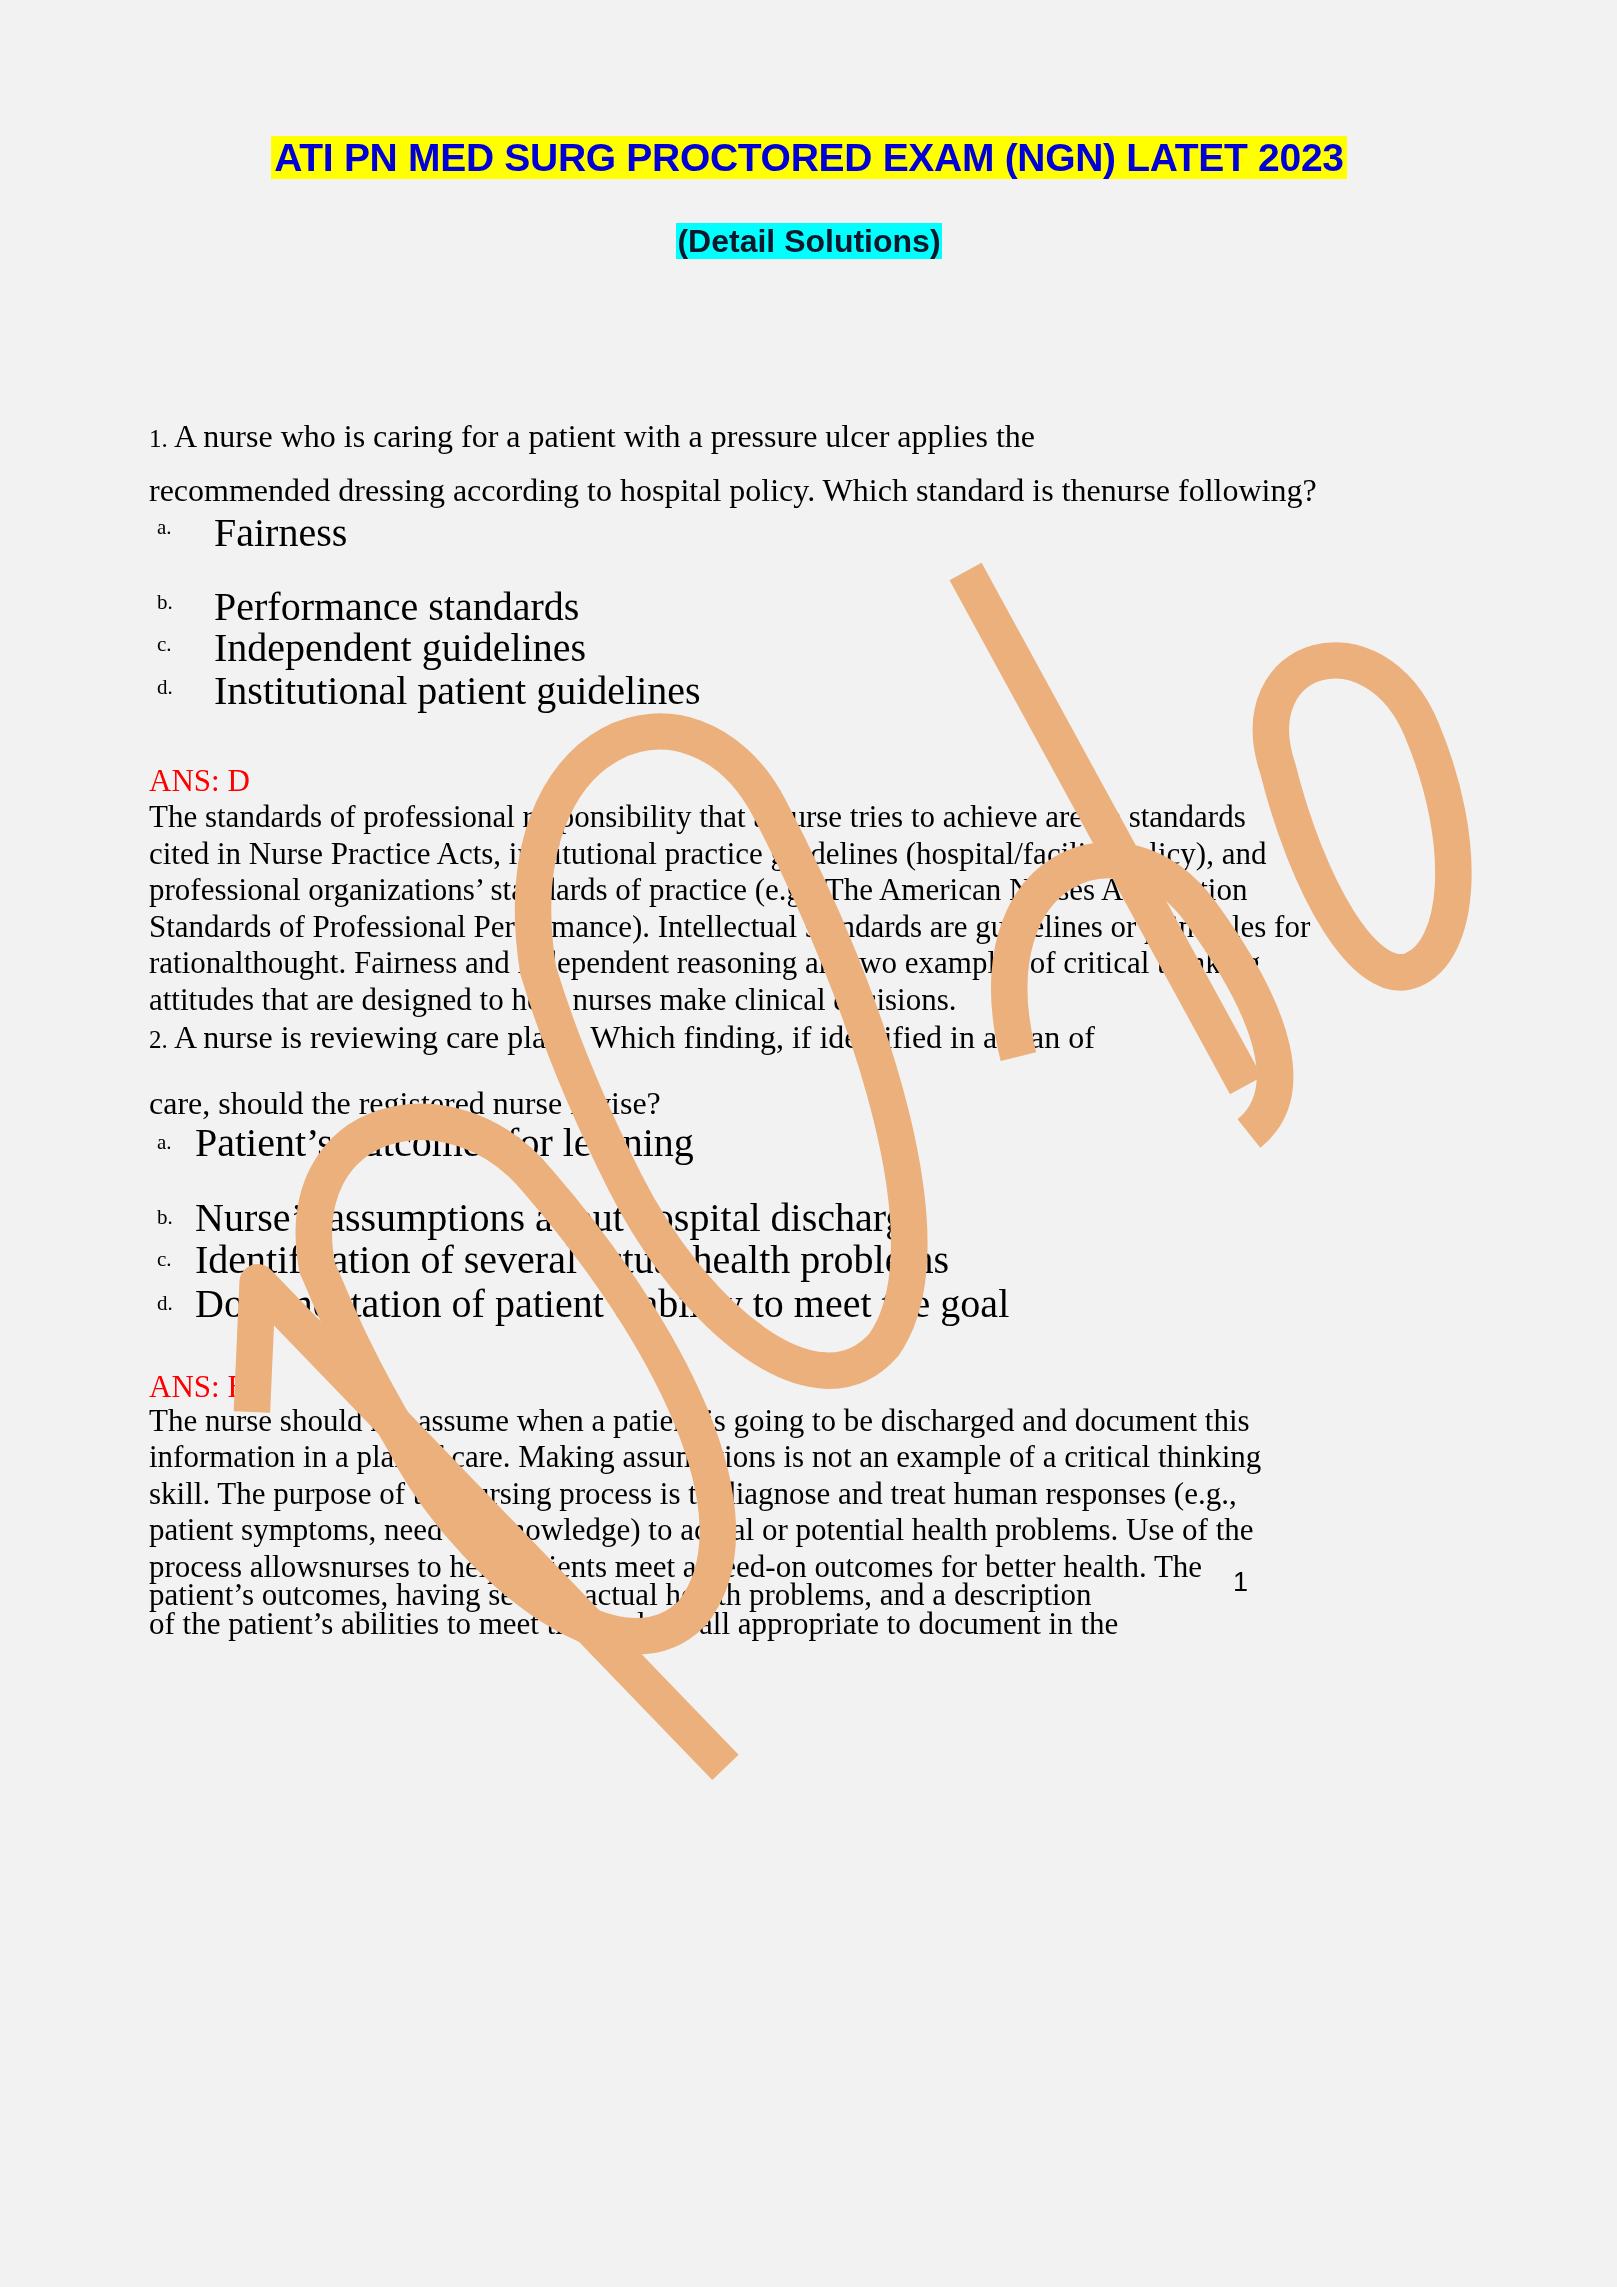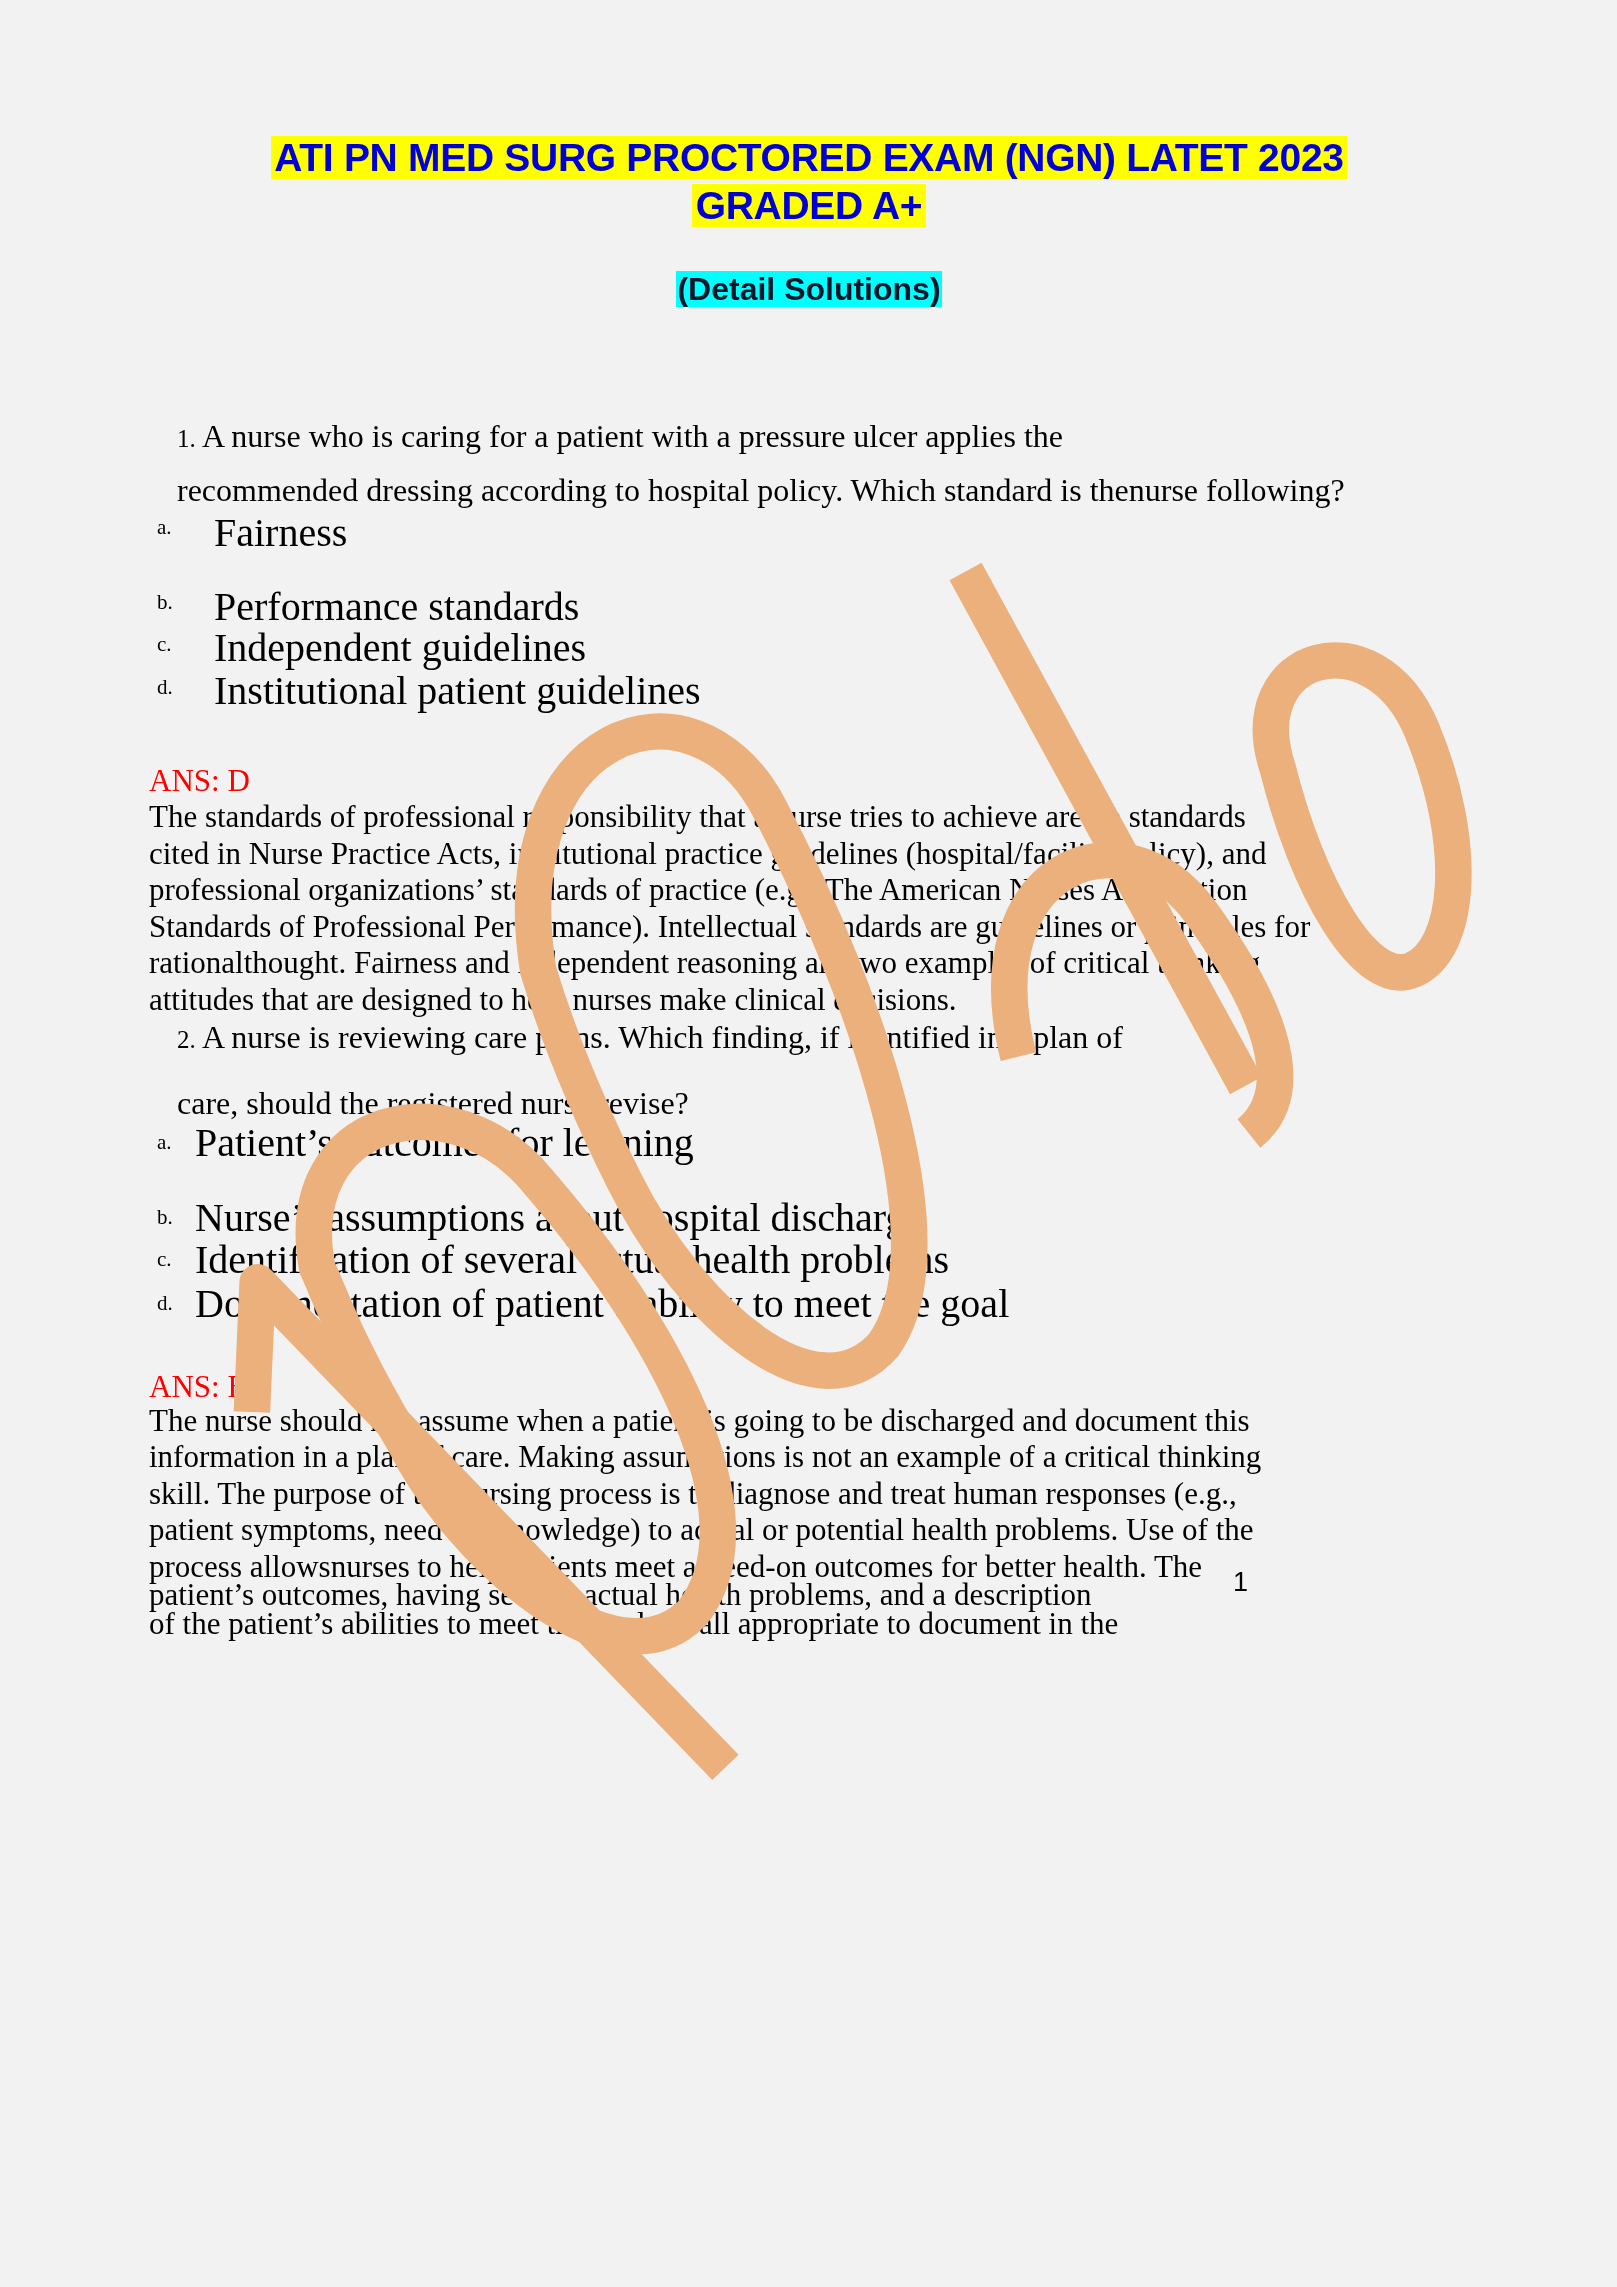--- a/index.html
+++ b/index.html
@@ -46,21 +46,21 @@
       color: #0f172a;
       line-height: 46px;
       margin-top: 36px;
     }
     .subtitle .hl {
       background: #00ffff;
       padding: 0 1.9px;
     }
 
     .abs { position: absolute; white-space: nowrap; }
-    .q-text { font-size: 32px; line-height: 38px; margin-left: 28px; }
+    .q-text { font-size: 32px; line-height: 38px; }
     .q-num { font-size: 25px; }
     .opt-letter { font-size: 21px; }
     .opt-text { font-size: 40px; line-height: 38px; }
     .ans { font-size: 31px; color: #ff0000; margin-top: 12px; }
     .para { font-size: 31px; line-height: 37px; }
 
     .wm {
       position: absolute;
       left: 0; top: 0;
       width: 1618px; height: 2287px;
@@ -72,23 +72,20 @@
     }
   </style>
 </head>
 <body>
 
 <div class="page">
 
   <div class="title-block">
     <div class="title-line">
       <span class="hl">ATI PN MED SURG PROCTORED EXAM (NGN) LATET 2023</span>
-    </div>
-    <div class="title-line">
-      <span class="hl">GRADED A+</span>
     </div>
     <div class="subtitle">
       <span class="hl">(Detail Solutions)</span>
     </div>
   </div>
 
   <div>
     <div class="abs q-text" style="left:149px; top:417px;">
       <span class="q-num">1.</span>
       <span>A nurse who is caring for a patient with a pressure ulcer applies the</span>

